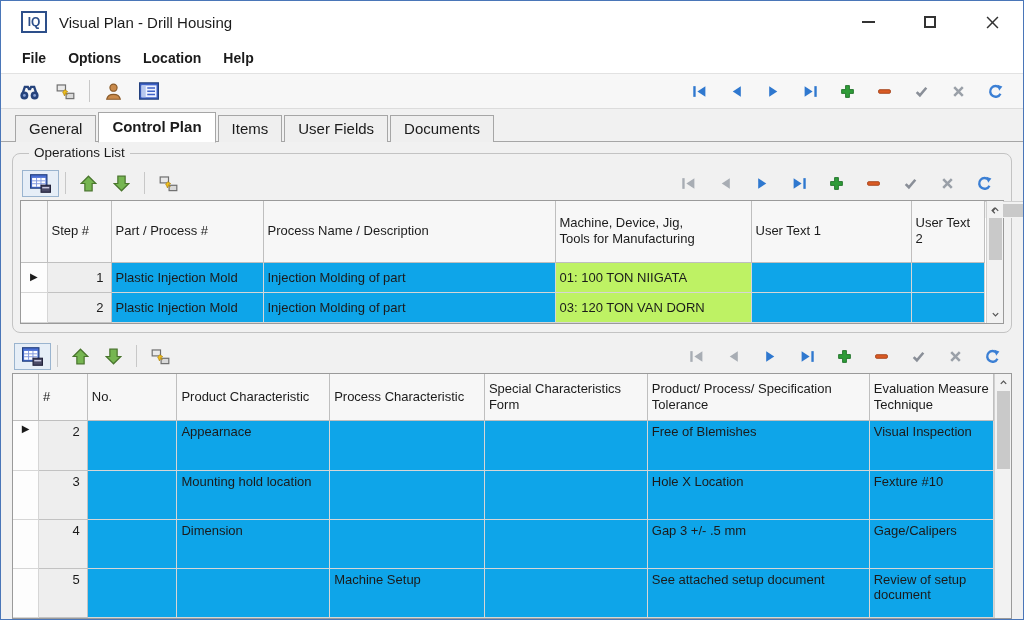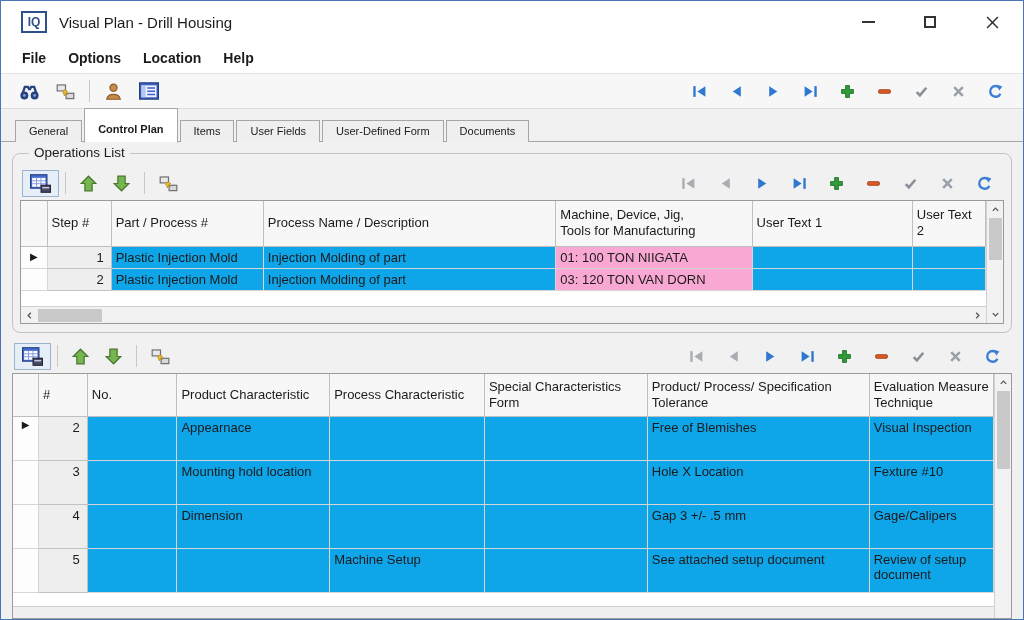--- a/index.html
+++ b/index.html
@@ -29,43 +29,43 @@
   .tbtn.pressed { border:1px solid #9ab4cf; background:#e6eef7; }
   .tsep { width:1px; height:22px; background:#c8c8c8; margin:0 6px; }
   .nav-group { margin-left:auto; display:flex; align-items:center; gap:14px; padding-right:6px; }
   .nav-group .tbtn { padding:2px 3px; }
   .blue { color:#2f78cf; }
   .grayed { color:#a8adb4; }
 
   
   .tabbar { height:33px; background:#f1f1f1; display:flex; align-items:flex-end; padding:0 0 0 14px; flex:0 0 auto; position:relative; }
   .tabbar::after { content:""; position:absolute; left:0; right:0; bottom:0; height:1px; background:#a6a6a6; }
-  .tab { border:1px solid #a6a6a6; border-bottom:none; background:#efefef; padding:4px 13px 5px; font-size:11px;
+  .tab { border:1px solid #a6a6a6; border-bottom:none; background:#efefef; padding:4px 13px 5px; font-size:15px;
          margin-right:2px; position:relative; z-index:1; }
-  .tab.active { background:#fff; font-weight:bold; padding-top:14px; padding-bottom:7px; z-index:3; margin-bottom:-1px; border-bottom:1px solid #f1f1f1; }
+  .tab.active { background:#fff; font-weight:bold; padding-top:5px; padding-bottom:7px; z-index:3; margin-bottom:-1px; border-bottom:1px solid #f1f1f1; }
 
   
   .content { flex:1; padding:4px 11px 0; display:flex; flex-direction:column; overflow:hidden; }
 
   .groupbox { border:1px solid #c3c3c3; border-radius:8px; position:relative; padding:12px 7px 8px; margin-top:7px; }
   .groupbox .legend { position:absolute; top:-9px; left:16px; background:#f1f1f1; padding:0 5px; font-size:13.5px; }
 
   .grid-toolbar { height:34px; display:flex; align-items:center; padding:0 2px; }
 
   
   .frame { border:1px solid #9a9a9a; background:#fff; display:flex; }
-  .gcol { display:flex; flex-direction:column; flex:1; min-width:0; }
+  .gcol { display:flex; flex-direction:row; flex:1; min-width:0; }
   table { border-collapse:collapse; table-layout:fixed; width:100%; font-size:13px; }
   th { font-weight:normal; text-align:left; background:#f7f7f7; border:1px solid #bfbfbf; border-top:none;
        padding:2px 4px; white-space:pre-line; vertical-align:middle; line-height:1.25; }
   th:first-child, td:first-child { border-left:none; }
   td { border:1px solid #d6d6d6; padding:1px 4px; background:#0ea5e9; vertical-align:top; overflow:hidden; }
   .selcell { background:#fdfdfd; text-align:center; padding:0; font-size:10px; line-height:1; }
   .numcell { background:#eeeeee; border-color:#c2c2c2; text-align:right; padding-right:7px; }
-  .graycell { background:#f9a8d4; }
+  .graycell { background:#bef264; }
   .g1 td { height:22px; vertical-align:middle; }
   .g1 th { height:45px; }
   .g2 th { height:42px; }
   .g2 td { height:44px; padding-top:3px; }
   .filler { flex:1; background:#fff; }
 
   
   .vscroll { width:17px; border-left:1px solid #d0d0d0; background:#f2f2f2; display:flex; flex-direction:column; flex:0 0 auto; }
   .hscroll { height:17px; border-top:1px solid #d0d0d0; background:#f2f2f2; display:flex; align-items:stretch; flex:0 0 auto; }
   .sbtn { width:17px; height:17px; display:flex; align-items:center; justify-content:center; flex:0 0 auto; }
@@ -192,21 +192,20 @@
           </svg>
       </div>
     </div>
   </div>
 
   <div class="tabbar">
     <div class="tab">General</div>
     <div class="tab active">Control Plan</div>
     <div class="tab">Items</div>
     <div class="tab">User Fields</div>
-    <div class="tab">User-Defined Form</div>
     <div class="tab">Documents</div>
   </div>
 
   <div class="content">
 
     <div class="groupbox">
       <span class="legend">Operations List</span>
 
       <div class="grid-toolbar">
         <div class="tbtn pressed">

